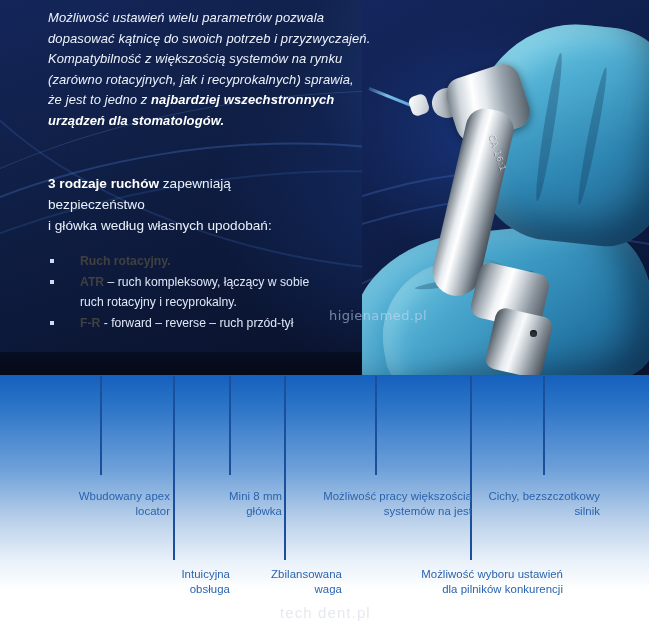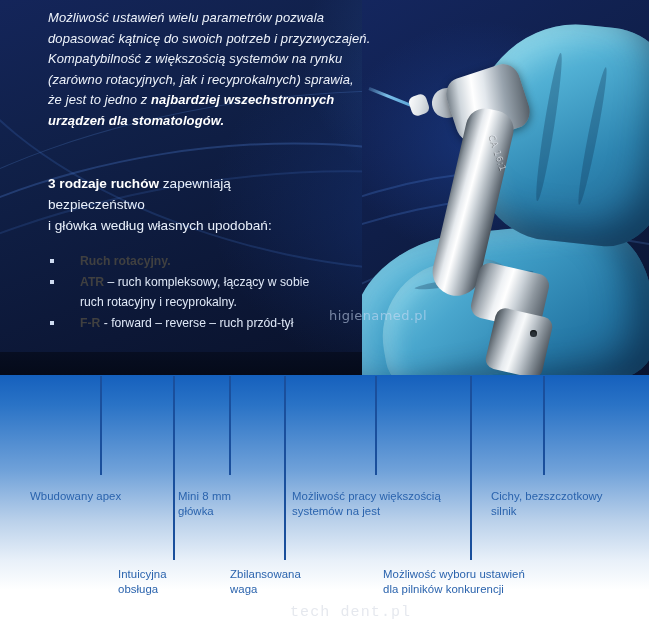--- a/index.html
+++ b/index.html
@@ -56,22 +56,22 @@
   .bullet-row b{ color:#404040; font-weight:bold; }
   .bullet-sub{ padding-left:32px; color:#dfe8f7; font-size:12.2px; line-height:17.5px;
                margin-bottom:3px; }
 
   
   #wm-top{
     position:absolute; left:281px; top:308px; color:rgba(205,220,245,.55);
     font-size:13px; letter-spacing:.4px; font-family:"DejaVu Sans", sans-serif;margin-left:48px;
   }
   #wm-bottom{
-    position:absolute; left:290px; top:604px; color:rgba(168,180,200,.30);
-    font-size:15px; letter-spacing:1.1px; font-family:Liberation Mono, monospace;
+    position:absolute; left:280px; top:604px; color:rgba(168,180,200,.30);
+    font-size:15px; letter-spacing:1.1px; font-family:Liberation Sans, sans-serif;
   }
 
   
   #photo{ position:absolute; left:362px; top:0; width:287px; height:375px; overflow:hidden; }
   #photo .bg{ position:absolute; inset:0;
     background:
       radial-gradient(ellipse 200px 170px at 120px 140px, rgba(30,70,160,.5) 0%, rgba(10,24,64,0) 70%),
       linear-gradient(150deg,#14265e 0%,#0f1e48 45%,#0a142f 100%); }
   .ph-ribbon{ position:absolute; border-radius:50%; border:2px solid rgba(70,120,205,.30); }
   .pr1{ left:-200px; top:175px; width:600px; height:330px; transform:rotate(-10deg); }
@@ -163,21 +163,21 @@
     text-shadow:0 1px 0 rgba(0,0,0,.35); white-space:nowrap;
   }
 
   
   #bottom-panel{
     position:absolute; left:0; top:375px; width:649px; height:250px;
     background:linear-gradient(180deg,#1560bd 0%,#2a73c6 12%,#6fa1d9 38%,#b9d0ea 58%,#e8f0f9 74%,#ffffff 86%,#ffffff 100%);
   }
   .vline{ position:absolute; width:2px; background:#1a4f9c; }
   .flabel{
-    position:absolute; text-align:left; color:#2a63ad;
+    position:absolute; text-align:right; color:#2a63ad;
     font-size:11.4px; line-height:15px; letter-spacing:.05px;
   }
 </style>
 </head>
 <body>
 
 <div id="page">
 
   <div id="top-panel">
     <div class="glow"></div>
@@ -252,20 +252,21 @@
       <div class="vline" style="left: 173px; top: 376px; height: 184px;"></div>
       <div class="vline" style="left: 229px; top: 376px; height: 99px;"></div>
       <div class="vline" style="left: 284px; top: 376px; height: 184px;"></div>
       <div class="vline" style="left: 375px; top: 376px; height: 99px;"></div>
       <div class="vline" style="left: 470px; top: 376px; height: 184px;"></div>
       <div class="vline" style="left: 543px; top: 376px; height: 99px;"></div>
     </div>
   <div id="feature-labels">
       <div class="flabel" style="left: 30px; top: 489px; width: 140px;">
         <div>Wbudowany apex</div>
+        <div>locator</div>
       </div>
       <div class="flabel" style="left: 118px; top: 567px; width: 112px;">
         <div>Intuicyjna</div>
         <div>obsługa</div>
       </div>
       <div class="flabel" style="left: 178px; top: 489px; width: 104px;">
         <div>Mini 8 mm</div>
         <div>główka</div>
       </div>
       <div class="flabel" style="left: 230px; top: 567px; width: 112px;">
@@ -273,21 +274,21 @@
         <div>waga</div>
       </div>
       <div class="flabel" style="left: 292px; top: 489px; width: 180px;">
         <div>Możliwość pracy większością</div>
         <div>systemów na jest</div>
       </div>
       <div class="flabel" style="left: 383px; top: 567px; width: 180px;">
         <div>Możliwość wyboru ustawień</div>
         <div>dla pilników konkurencji</div>
       </div>
-      <div class="flabel" style="left: 491px; top: 489px; width: 148px;">
+      <div class="flabel" style="left: 452px; top: 489px; width: 148px;">
         <div>Cichy, bezszczotkowy</div>
         <div>silnik</div>
       </div>
     </div>
 
   <div id="wm-bottom">tech dent.pl</div>
 
 </div>
 
 </body></html>

